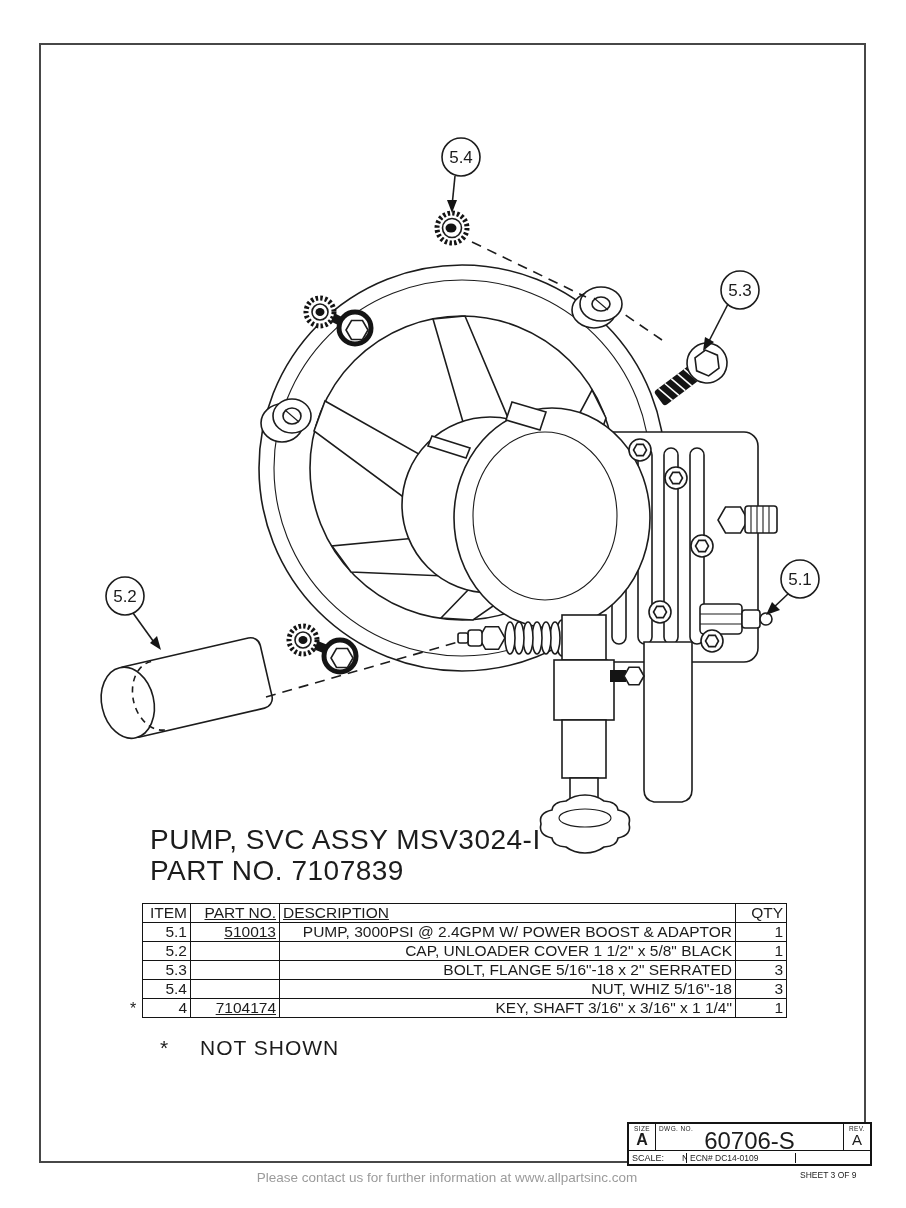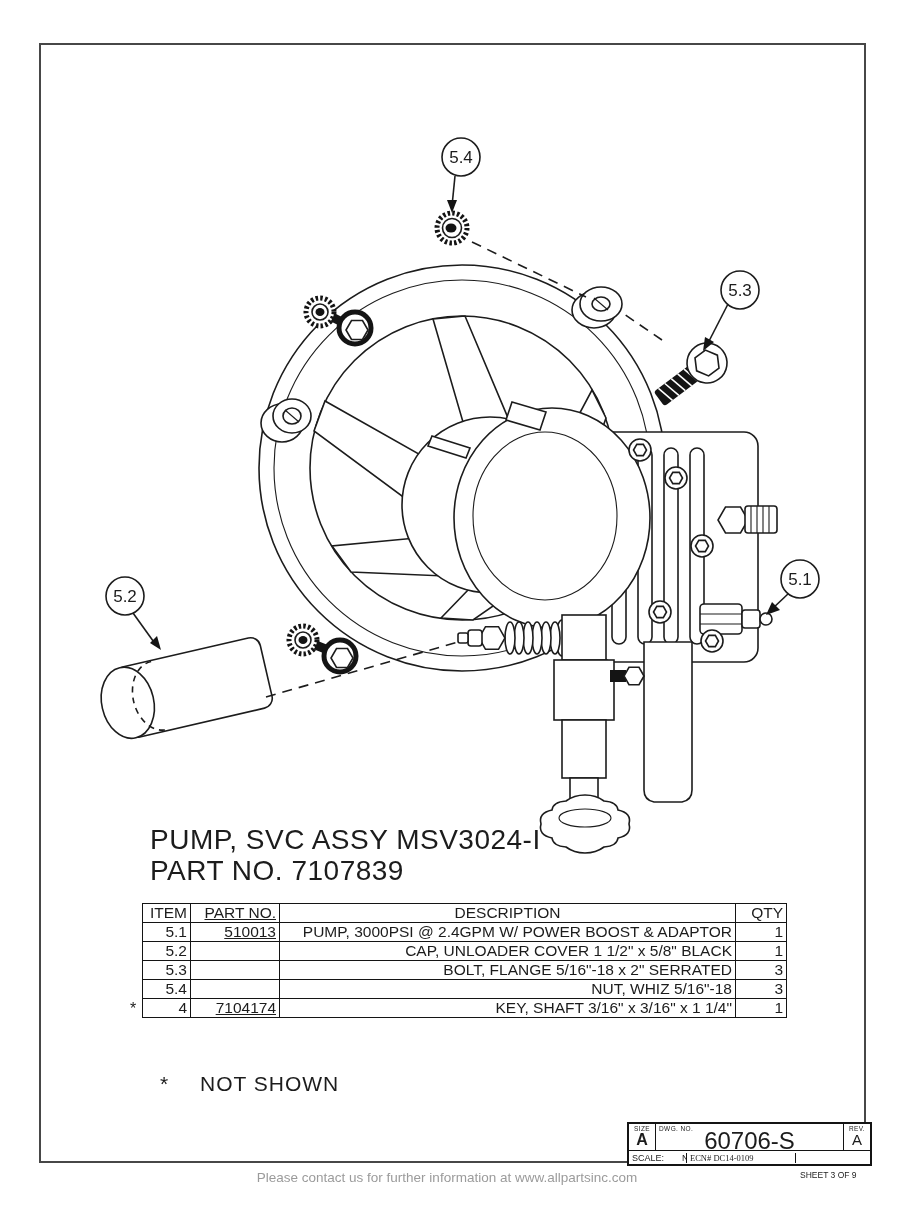--- a/index.html
+++ b/index.html
@@ -12,41 +12,41 @@
   .title-wrap{position:absolute;left:150px;top:824px;width:660px;text-align:left;
               font-size:28px;line-height:31px;letter-spacing:.5px;}
   
   .parts-table{position:absolute;left:142px;top:903px;border-collapse:collapse;
                font-size:15.5px;}
   .parts-table th,.parts-table td{border:1.8px solid #141414;height:18px;line-height:18px;
                padding:0 3px;font-weight:normal;white-space:nowrap;text-align:right;}
   .c-item{width:41px;text-align:center;}
   .c-part{width:82px;text-align:center;text-decoration:underline;}
   .c-desc{width:449px;text-align:left;}
-  .parts-table th.c-desc{text-align:center;}
+  .parts-table th.c-desc{text-align:left;text-decoration:underline;}
   .c-qty{width:44px;text-align:center;}
   .row-flag{position:absolute;left:126px;top:1000px;width:14px;text-align:center;font-size:16px;}
-  .note{position:absolute;left:160px;top:1072px;font-size:21px;}
+  .note{position:absolute;left:160px;top:1036px;font-size:21px;}
   .note .sym{display:inline-block;width:14px;}
   .note .txt{margin-left:26px;letter-spacing:1px;}
   
   .tblock{position:absolute;left:627px;top:1122px;width:241px;border:2px solid #141414;background:#fff;}
   .tb-r1{display:flex;height:26px;border-bottom:1.5px solid #141414;}
   .tb-r2{display:flex;height:13px;font-size:9px;align-items:center;}
   .tb-cell{border-right:1.5px solid #141414;box-sizing:border-box;overflow:hidden;}
   .tb-cell:last-child{border-right:none;}
   .tb-size{width:27px;text-align:center;}
   .tb-dwg{flex:1;text-align:center;}
   .tb-rev{width:26px;text-align:center;}
   .tb-lab{display:block;font-size:6.5px;letter-spacing:.4px;line-height:7px;padding-top:1px;}
   .tb-big{display:block;font-size:16px;line-height:16px;font-weight:bold;}
   .tb-rev .tb-big{font-weight:normal;font-size:15px;}
   .tb-dwgval{display:block;font-size:24px;line-height:17px;}
   .tb-scale{width:58px;display:flex;gap:18px;padding-left:3px;align-items:center;}
-  .tb-ecn{width:109px;padding-left:3px;font-size:8.5px;font-family:Liberation Serif, serif;}
+  .tb-ecn{width:109px;padding-left:3px;font-size:8.5px;}
   .tb-sheet{flex:1;padding-left:4px;font-size:8.5px;margin-top:35px;}
   
   .footer{position:absolute;left:0;right:12px;top:1170px;text-align:center;
           font-size:13.5px;color:#9b9b9b;}
   
   .ln{fill:none;stroke:#1c1c1c;stroke-width:1.6;}
   .th{fill:none;stroke:#1c1c1c;stroke-width:1.1;}
   .fw{fill:#ffffff;stroke:#1c1c1c;stroke-width:1.6;}
   .fd{fill:#141414;stroke:none;}
   .dash{stroke-dasharray:10 7;}

